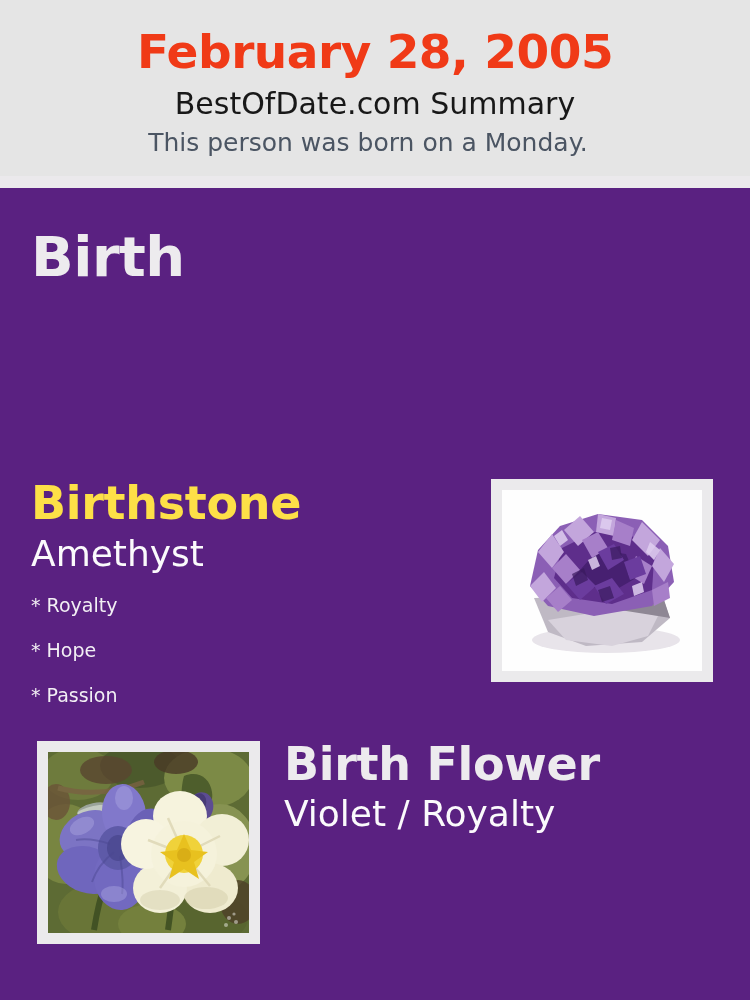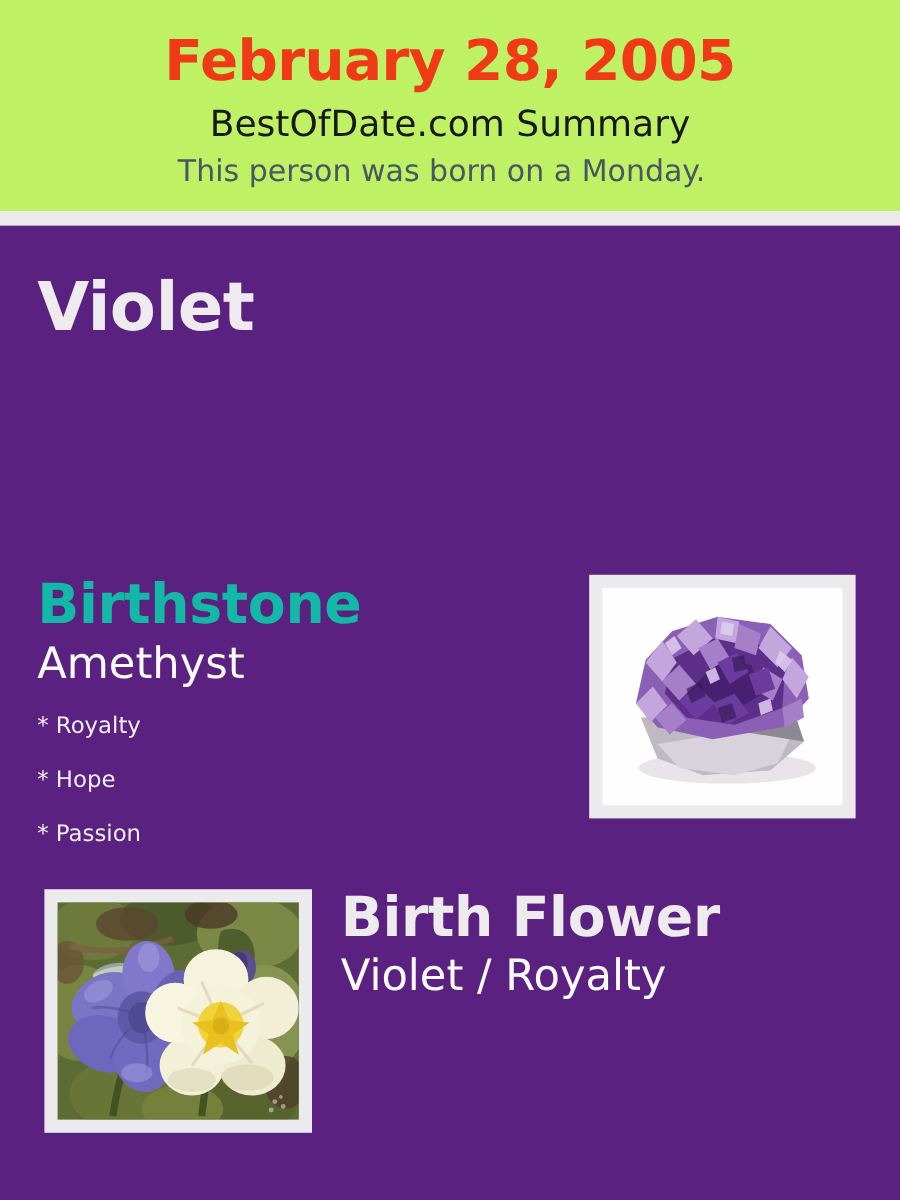--- a/index.html
+++ b/index.html
@@ -21,21 +21,21 @@
     height: 1000px;
     background: #FFFFFF;
   }
 
   
   #header {
     position: absolute;
     left: 0; top: 0;
     width: 750px;
     height: 176px;
-    background: #bef264;
+    background: #e5e5e5;
     text-align: center;
   }
 
   #date-title {
     position: absolute;
     left: 0; top: 24px;
     width: 750px;
     font-size: 47px;
     font-weight: bold;
     color: #F03A17;
@@ -105,21 +105,21 @@
     color: #FBFAFC;
     line-height: 44px;
   }
 
   
   #birthstone-heading {
     position: absolute;
     left: 31px; top: 288px;
     font-size: 46px;
     font-weight: bold;
-    color: #14b8a6;
+    color: #fde047;
     line-height: 54px;
     letter-spacing: -0.3px;
     white-space: nowrap;
   }
 
   #birthstone-name {
     position: absolute;
     left: 31px; top: 345px;
     font-size: 36px;
     font-weight: normal;
@@ -222,21 +222,21 @@
   <div id="header">
     <div id="date-title">February 28, 2005</div>
     <div id="site-summary">BestOfDate.com Summary</div>
     <div id="born-line">This person was born on a Monday.</div>
   </div>
 
   <div id="divider"></div>
 
   <div id="body-panel">
 
-    <div id="zodiac-name">Violet</div>
+    <div id="zodiac-name">Birth</div>
 
     <div id="birthstone-heading">Birthstone</div>
     <div id="birthstone-name">Amethyst</div>
     <div id="birthstone-traits">
       <div class="trait">* Royalty</div>
       <div class="trait">* Hope</div>
       <div class="trait">* Passion</div>
     </div>
 
     <div class="photo-frame" id="amethyst-frame">

